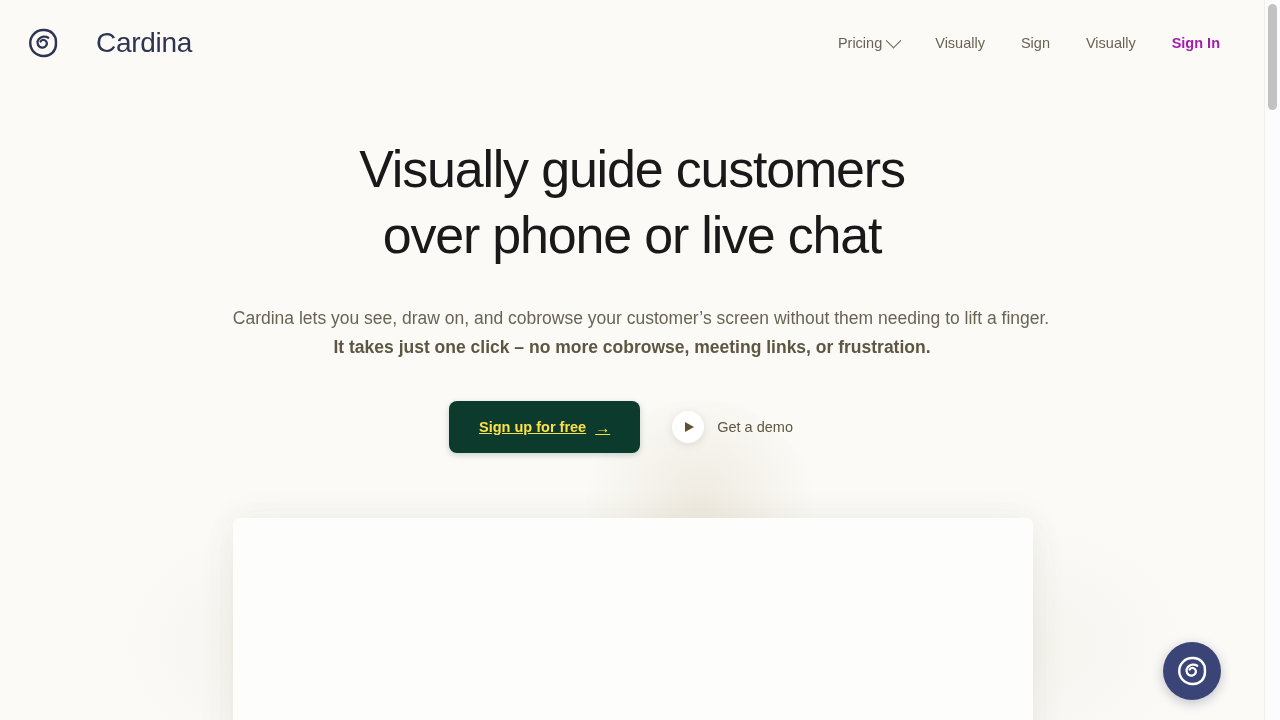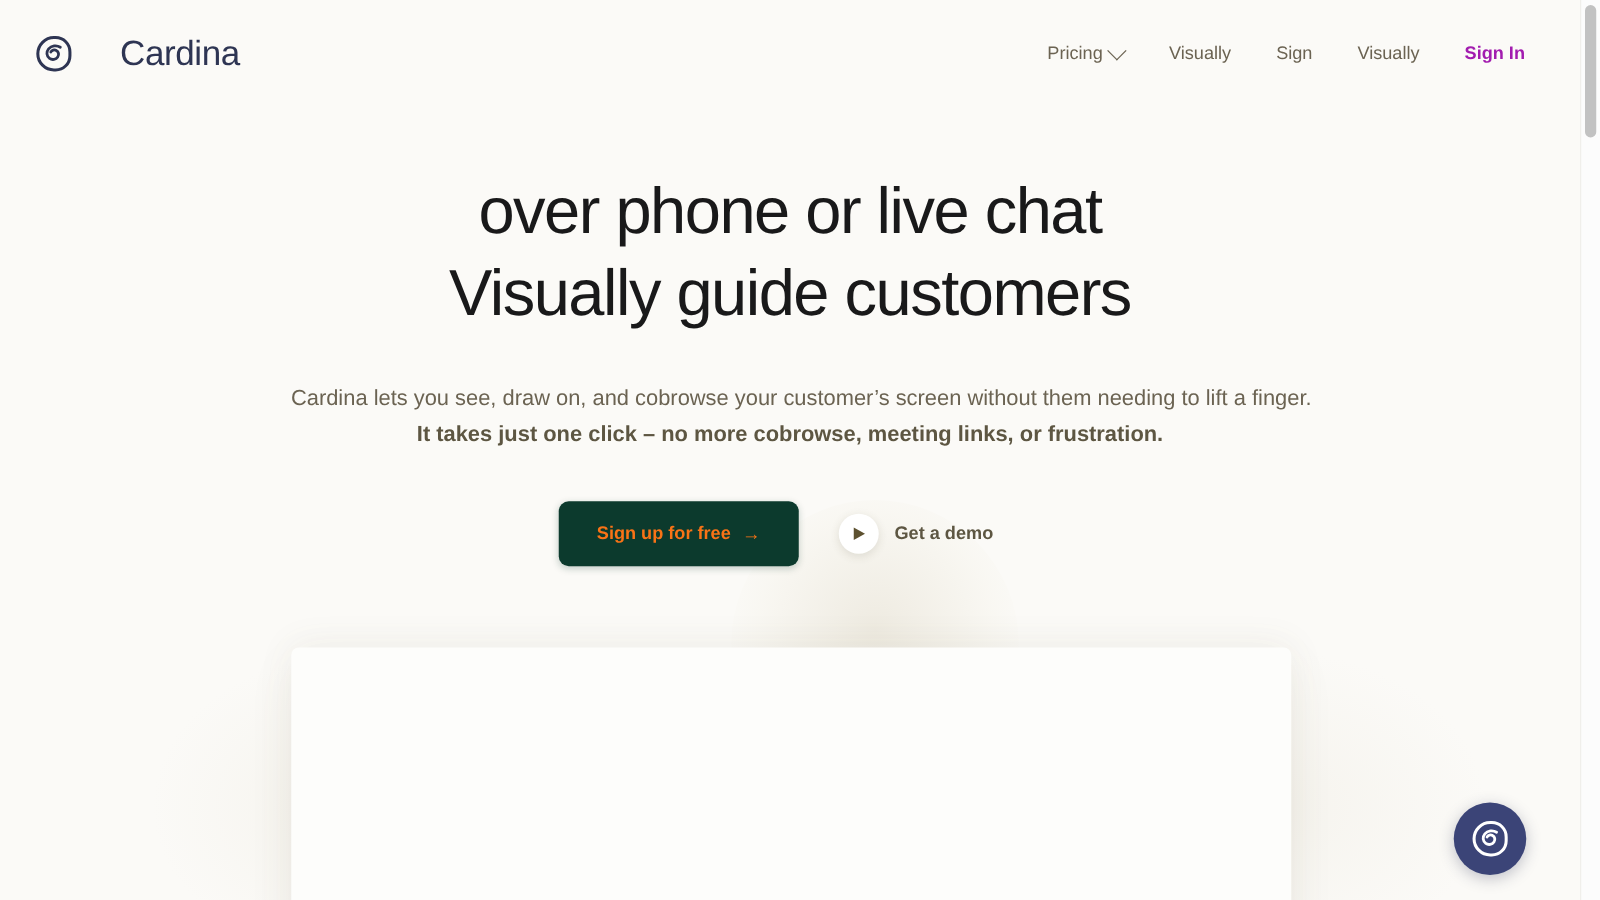--- a/index.html
+++ b/index.html
@@ -143,29 +143,30 @@
     align-items: center;
     justify-content: center;
     gap: 0;
   }
 
   .btn-primary {
     display: inline-flex;
     align-items: center;
     gap: 9px;
     background: #0c3a2d;
-    color: #f97316;
+    color: #fde047;
     font-size: 14.5px;
     font-weight: 700;
     border: none;
     border-radius: 8px;
     padding: 18px 30px;
     cursor: pointer;
     box-shadow: 0 2px 6px rgba(12,58,45,.22);
     font-family: "Liberation Sans", sans-serif;
+    text-decoration: underline;
   }
   .btn-primary .arrow { font-size: 15px; line-height: 1; }
 
   .btn-demo {
     display: inline-flex;
     align-items: center;
     gap: 13px;
     background: transparent;
     border: none;
     padding: 10px 22px 10px 32px;
@@ -184,21 +185,21 @@
   }
   .play-tri {
     width: 0; height: 0;
     border-left: 9px solid #5d5130;
     border-top: 5.5px solid transparent;
     border-bottom: 5.5px solid transparent;
     margin-left: 2px;
   }
   .btn-demo .label {
     font-size: 14.5px;
-    font-weight: 700;
+    font-weight: 400;
     color: #5d5642;
     white-space: nowrap;
   }
 
   
   .hero-media {
     position: absolute;
     left: 233px;
     top: 518px;
     width: 800px;
@@ -288,22 +289,22 @@
       <a class="nav-link is-strong" href="#">
         <span>Sign In</span>
       </a>
 
     </nav>
   </header>
 
   <section class="hero">
 
     <h1 class="hero-title">
+      <span class="line">Visually guide customers</span>
       <span class="line">over phone or live chat</span>
-      <span class="line">Visually guide customers</span>
     </h1>
 
     <p class="hero-sub">
       <span class="lead">Cardina lets you see, draw on, and cobrowse your customer’s screen without them needing to lift a finger.</span>
       <span class="emph">It takes just one click – no more cobrowse, meeting links, or frustration.</span>
     </p>
 
     <div class="hero-actions">
 
       <button class="btn-primary">

